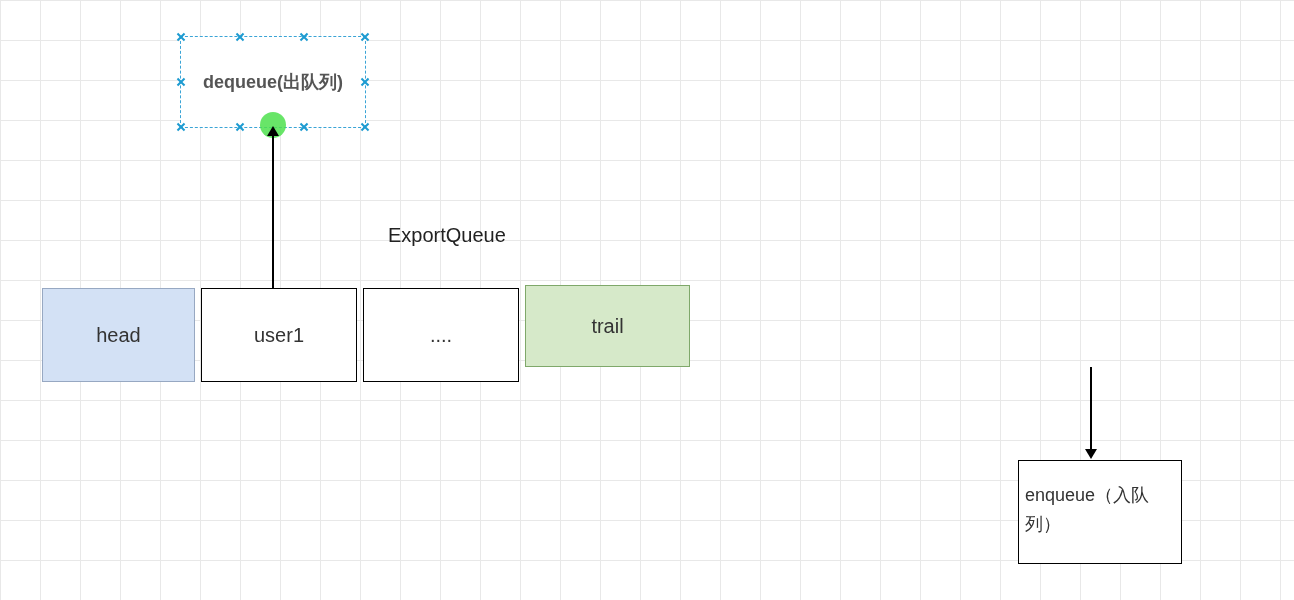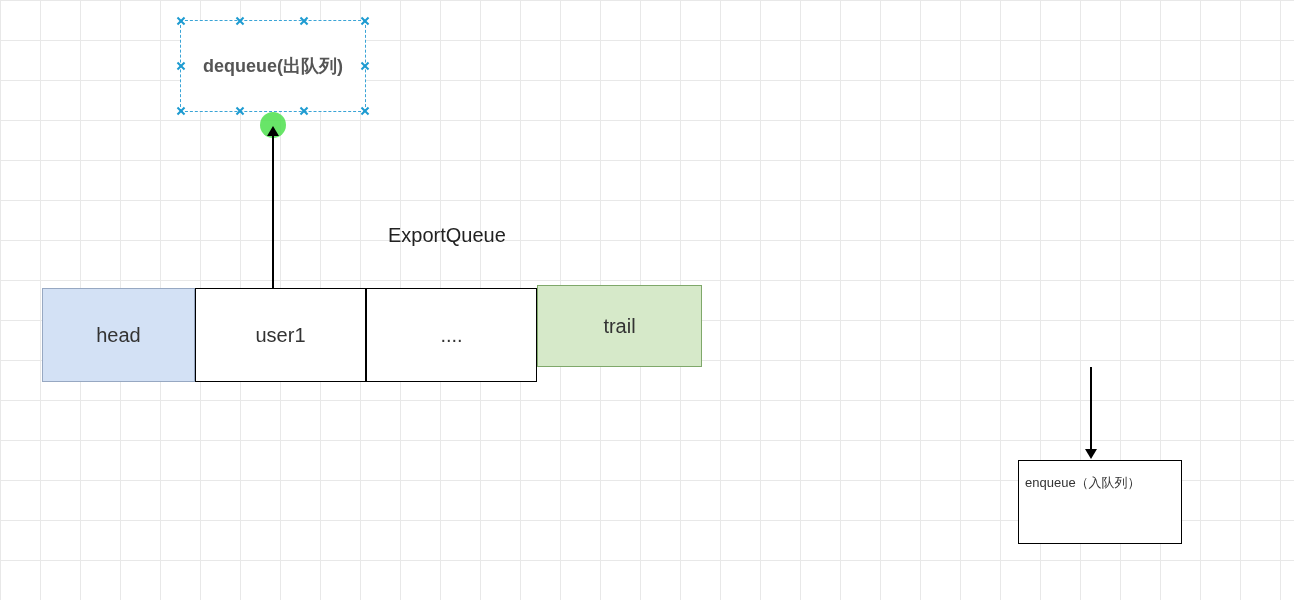--- a/index.html
+++ b/index.html
@@ -17,21 +17,21 @@
     inset: 0;
     background-image:
       linear-gradient(to right, #e8e8e8 1px, transparent 1px),
       linear-gradient(to bottom, #e8e8e8 1px, transparent 1px);
     background-size: 40px 40px;
   }
   
   .dequeue-box {
     position: absolute;
     left: 180px;
-    top: 20px;
+    top: 36px;
     width: 186px;
     height: 92px;
     border: 1px dashed #3aa4d6;
     background: #ffffff;
     display: flex;
     align-items: center;
     justify-content: center;
     text-align: center;
     font-size: 18px;
     font-weight: bold;
@@ -93,36 +93,37 @@
     font-size: 20px;
     color: #222;
   }
   
   .queue-row {
     position: absolute;
     left: 42px;
     top: 288px;
     display: flex;
     height: 94px;
+    gap: 6px;
   }
   .cell {
     border: 1px solid #000;
     display: flex;
     align-items: center;
     justify-content: center;
     font-size: 20px;
     color: #333;
     background: #fff;
   }
   .cell.head-cell {
     width: 153px;
     background: #d3e1f5;
     border-color: #97a8c2;
   }
-  .cell.user-cell { width: 171px; }
+  .cell.user-cell { width: 156px; }
   .cell.trail-cell {
     width: 165px;
     background: #d6e9c9;
     border-color: #7fa86a;
     height: 82px;
     align-self: flex-start;
     margin-top: -3px;
   }
   
   .arrow-down {
@@ -141,25 +142,25 @@
     width: 0; height: 0;
     border-left: 6px solid transparent;
     border-right: 6px solid transparent;
     border-top: 10px solid #000;
   }
   .enqueue-box {
     position: absolute;
     left: 1018px;
     top: 460px;
     width: 164px;
-    height: 84px;
+    height: 104px;
     border: 1px solid #000;
     background: #fff;
-    padding: 12px 6px;
-    font-size: 13px;
+    padding: 20px 6px;
+    font-size: 18px;
     color: #333;
     line-height: 1.6;
   }
 </style>
 </head>
 <body>
 
 <div class="grid"></div>
 
 <div class="dequeue-box">

